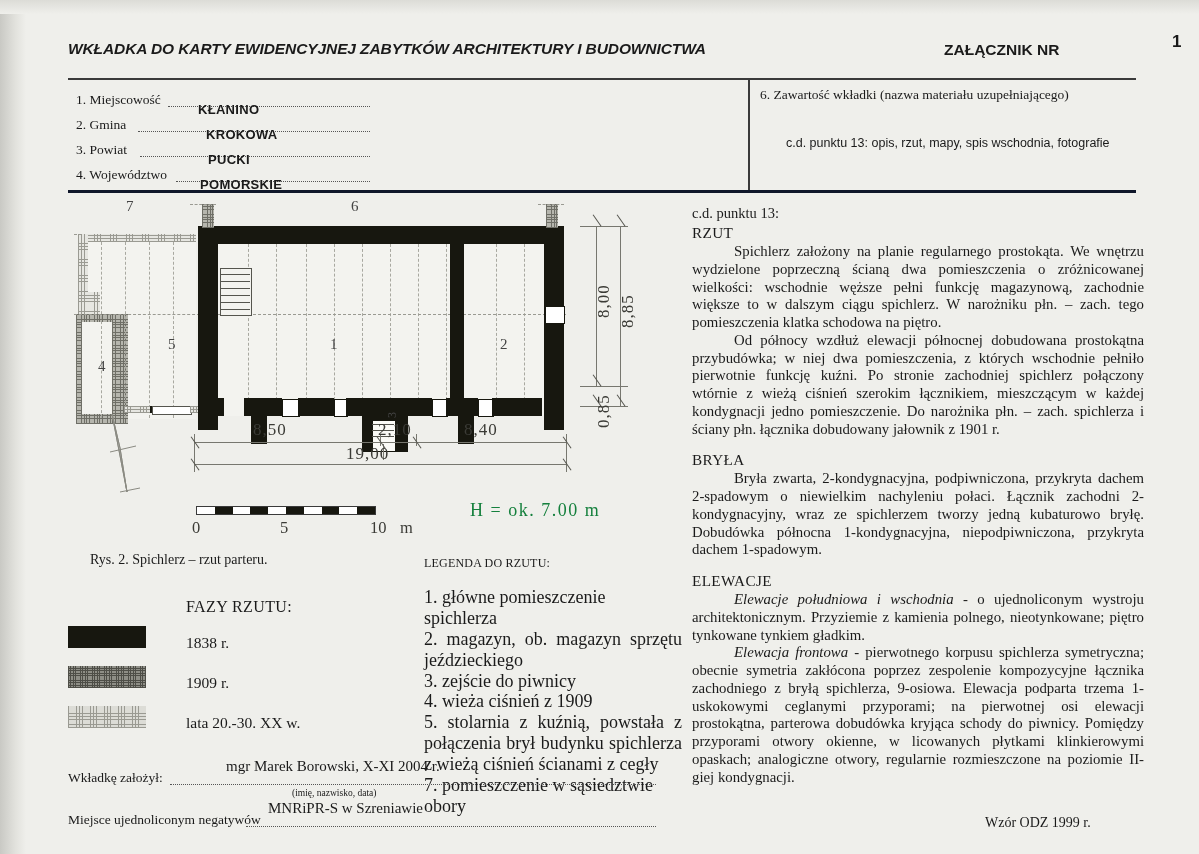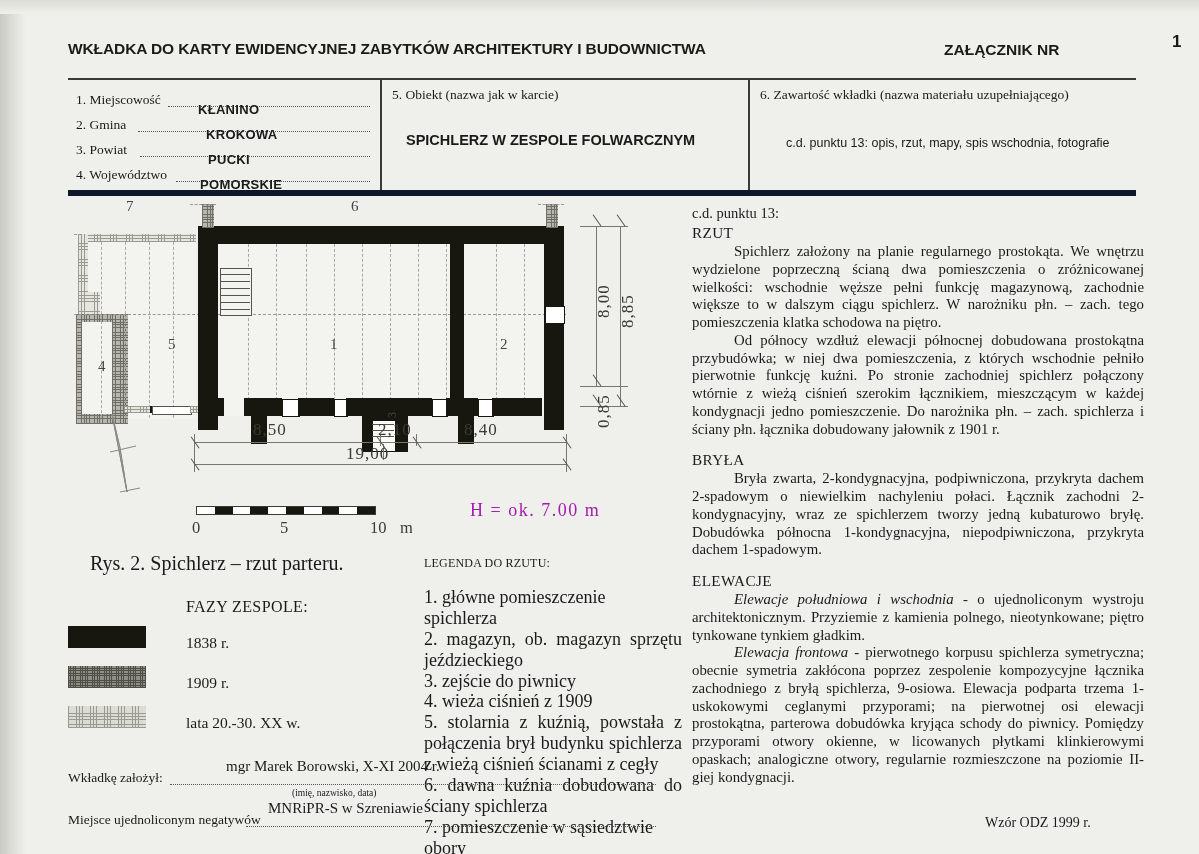--- a/index.html
+++ b/index.html
@@ -14,29 +14,29 @@
   
   .scan-edge-left{position:absolute;left:0;top:0;width:26px;height:854px;
     background:linear-gradient(to right,#c9c9c4,#e2e2dd 60%,#efefeb);pointer-events:none;}
   .scan-edge-top{position:absolute;left:0;top:0;width:1199px;height:14px;
     background:linear-gradient(to bottom,#dcdcd7,#efefeb);pointer-events:none;}
   .page{position:absolute;left:0;top:0;width:1199px;height:854px;}
 
   
   .hdr{position:absolute;left:68px;top:40px;width:1068px;height:28px;}
   .hdr-title{position:absolute;left:0;top:0;font-family:"Liberation Sans",sans-serif;
-    font-weight:bold;font-size:15.5px;letter-spacing:-0.1px;white-space:nowrap;}
+    font-weight:bold;font-size:15.5px;letter-spacing:-0.1px;white-space:nowrap;font-style:italic;}
   .hdr-annex{position:absolute;left:876px;top:1px;font-family:"Liberation Sans",sans-serif;
     font-weight:bold;font-size:15.5px;white-space:nowrap;}
   .hdr-num{position:absolute;left:1104px;top:-8px;font-family:"Liberation Sans",sans-serif;
     font-weight:bold;font-size:17px;}
 
   
   .tbl{position:absolute;left:68px;top:78px;width:1068px;height:110px;
-    border-top:2px solid #3a3a3a;border-bottom:6px solid #0f172a;}
+    border-top:2px solid #3a3a3a;border-bottom:3px solid #0f172a;}
   .tbl-cell{position:absolute;top:0;height:110px;box-sizing:border-box;}
   .cell-1{left:0;width:312px;}
   .cell-2{left:312px;width:368px;border-left:2px solid #3a3a3a;}
   .cell-3{left:680px;width:388px;border-left:2px solid #3a3a3a;}
 
   .field-row{position:absolute;left:8px;height:20px;white-space:nowrap;}
   .field-label{font-size:13.5px;}
   .dots{position:absolute;bottom:3px;border-bottom:1.5px dotted #555;}
   .field-val{position:absolute;font-family:"Liberation Sans",sans-serif;
     font-weight:bold;font-size:13px;letter-spacing:0.3px;background:transparent;margin-top:12px;}
@@ -70,24 +70,24 @@
   .dimvert{position:absolute;background:#77776f;width:1px;}
   .dimtxt{position:absolute;font-family:"Liberation Serif",serif;font-size:17px;color:#3b3b36;letter-spacing:1px;}
   .dimtxt-v{position:absolute;font-family:"Liberation Serif",serif;font-size:17px;color:#3b3b36;
     letter-spacing:1px;transform:rotate(-90deg);transform-origin:left top;white-space:nowrap;}
 
   
   .sbar{position:absolute;left:196px;top:506px;width:178px;height:7px;border:1px solid #3a3a3a;background:#fff;}
   .sbar-seg{position:absolute;top:0;height:7px;background:#17170f;}
   .sbar-lab{position:absolute;font-family:"Liberation Serif",serif;font-size:16.5px;color:#3b3b36;}
   .hnote{position:absolute;left:470px;top:500px;font-family:"Liberation Serif",serif;
-    font-size:18px;color:#a21caf;letter-spacing:1.5px;white-space:nowrap;}
-
-  
-  .caption{position:absolute;left:90px;top:552px;font-size:20px;white-space:nowrap;}
+    font-size:18px;color:#15803d;letter-spacing:1.5px;white-space:nowrap;}
+
+  
+  .caption{position:absolute;left:90px;top:552px;font-size:14px;white-space:nowrap;}
   .phases-title{position:absolute;left:186px;top:598px;font-size:16px;letter-spacing:0.4px;}
   .sw{position:absolute;left:68px;width:78px;height:22px;}
   .sw1{background:#17170f;}
   .sw2{background-image:
       repeating-linear-gradient(0deg,#4e4e47 0 0.8px,transparent 0.8px 2.4px),
       repeating-linear-gradient(90deg,#4e4e47 0 0.8px,transparent 0.8px 2.4px);
     background-color:#8e8e86;}
   .sw3{background-image:
       repeating-linear-gradient(0deg,#9a9a92 0 0.7px,transparent 0.7px 2.8px),
       repeating-linear-gradient(90deg,#9a9a92 0 0.7px,transparent 0.7px 2.8px);
@@ -148,24 +148,20 @@
         <span class="dots" style="left:64px;width:230px;"></span>
         <span class="field-val" style="left:132px;top:0px;">PUCKI</span>
       </div>
       <div class="field-row" style="top:85px;width:300px;">
         <span class="field-label">4. Województwo</span>
         <span class="dots" style="left:100px;width:194px;"></span>
         <span class="field-val" style="left:124px;top:0px;">POMORSKIE</span>
       </div>
     </div>
 
-    <div class="tbl-cell cell-2">
-      <div class="cell-head">5. Obiekt (nazwa jak w karcie)</div>
-      <div class="cell-obj">SPICHLERZ W ZESPOLE FOLWARCZNYM</div>
-    </div>
 
     <div class="tbl-cell cell-3">
       <div class="cell-head">6. Zawartość wkładki (nazwa materiału uzupełniającego)</div>
       <div class="cell-cont">c.d. punktu 13: opis, rzut, mapy, spis wschodnia, fotografie</div>
     </div>
   </div>
 
   <div class="draw">
 
     <div class="plan-num" style="left:58px;top:2px;">7</div>
@@ -305,36 +301,35 @@
     <div class="sbar-seg" style="left:160.2px;width:17.8px;"></div>
   </div>
   <div class="sbar-lab" style="left:192px;top:518px;">0</div>
   <div class="sbar-lab" style="left:280px;top:518px;">5</div>
   <div class="sbar-lab" style="left:370px;top:518px;">10</div>
   <div class="sbar-lab" style="left:400px;top:518px;">m</div>
   <div class="hnote">H = ok. 7.00 m</div>
 
   <div class="caption">Rys. 2. Spichlerz – rzut parteru.</div>
 
-  <div class="phases-title">FAZY ZESPOLE:</div>
+  <div class="phases-title">FAZY RZUTU:</div>
   <div class="sw sw1" style="top:626px;"></div>
   <div class="sw-lab" style="top:634px;">1838 r.</div>
   <div class="sw sw2" style="top:666px;"></div>
   <div class="sw-lab" style="top:674px;">1909 r.</div>
   <div class="sw sw3" style="top:706px;"></div>
   <div class="sw-lab" style="top:714px;">lata 20.-30. XX w.</div>
 
   <div class="legend">
     <div class="legend-title">LEGENDA DO RZUTU:</div>
     <div class="legend-item nojust">1. główne pomieszczenie spichlerza</div>
     <div class="legend-item">2. magazyn, ob. magazyn sprzętu jeździeckiego</div>
     <div class="legend-item nojust">3. zejście do piwnicy</div>
     <div class="legend-item nojust">4. wieża ciśnień z 1909</div>
     <div class="legend-item">5. stolarnia z kuźnią, powstała z połączenia brył budynku spichlerza z wieżą ciśnień ścianami z cegły</div>
-    <div class="legend-item">6. dawna kuźnia dobudowana do ściany spichlerza</div>
     <div class="legend-item nojust">7. pomieszczenie w sąsiedztwie obory</div>
   </div>
 
   <div class="rcol">
     <div class="r-small">c.d. punktu 13:</div>
     <div class="r-head">RZUT</div>
     <p class="r-para">Spichlerz założony na planie regularnego prostokąta. We wnętrzu wydzielone poprzeczną ścianą dwa pomieszczenia o zróżnicowanej wielkości: wschodnie węższe pełni funkcję magazynową, zachodnie większe to w dalszym ciągu spichlerz. W narożniku płn. – zach. tego pomieszczenia klatka schodowa na piętro.</p>
     <p class="r-para">Od północy wzdłuż elewacji północnej dobudowana prostokątna przybudówka; w niej dwa pomieszczenia, z których wschodnie pełniło pierwotnie funkcję kuźni. Po stronie zachodniej spichlerz połączony wtórnie z wieżą ciśnień szerokim łącznikiem, mieszczącym w każdej kondygnacji jedno pomieszczenie. Do narożnika płn. – zach. spichlerza i ściany płn. łącznika dobudowany jałownik z 1901 r.</p>
     <div class="r-gap"></div>
     <div class="r-head">BRYŁA</div>

